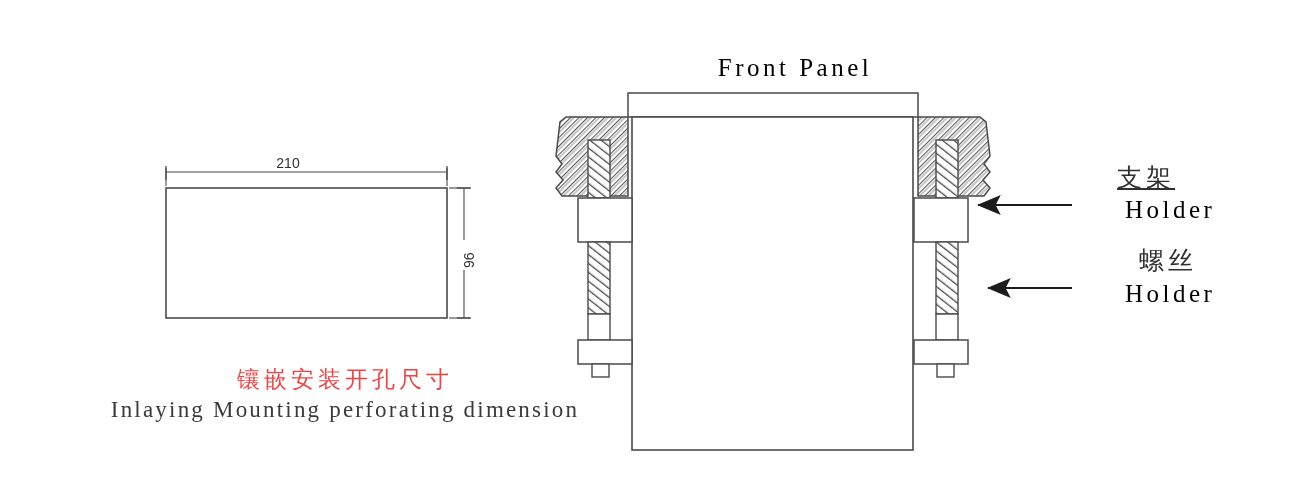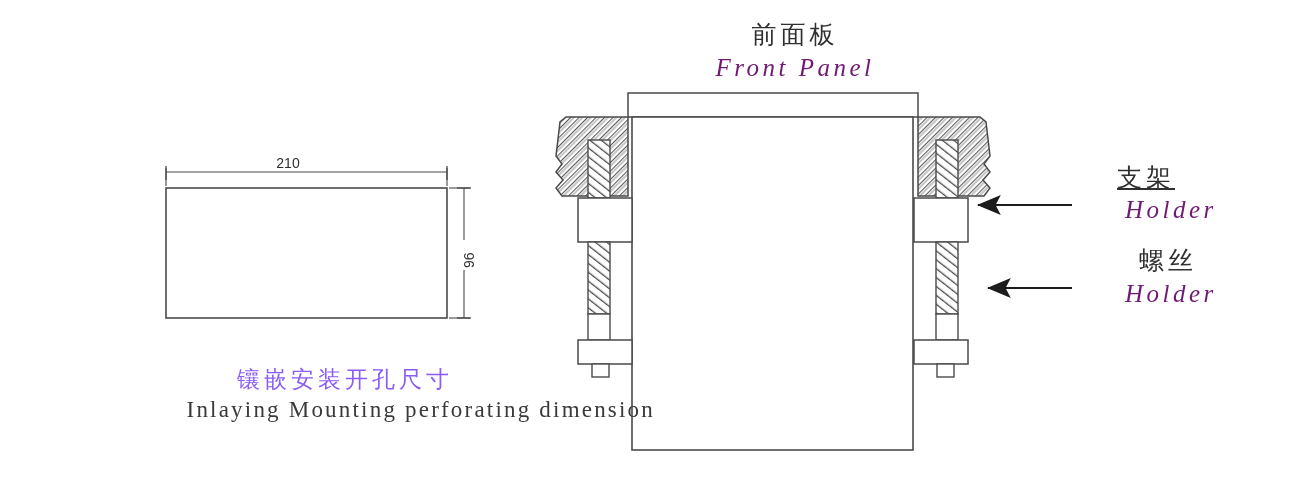--- a/index.html
+++ b/index.html
@@ -37,34 +37,33 @@
   .cjk {
     font-family: "DejaVu Sans", "Liberation Sans", sans-serif;
     font-size: 25px;
     letter-spacing: 4px;
     color: #303030;
   }
   .lat {
     font-family: "Liberation Serif", "DejaVu Serif", serif;
     font-size: 25px;
     letter-spacing: 3.5px;
-    color: #701a75;
-    font-style: italic;
+    color: #000000;
   }
   .lat-sm {
     font-family: "Liberation Serif", "DejaVu Serif", serif;
     font-size: 23px;
     letter-spacing: 2.2px;
     color: #3a3a3a;
   }
   .cjk-sm {
     font-family: "DejaVu Sans", "Liberation Sans", sans-serif;
     font-size: 23px;
     letter-spacing: 4px;
-    color: #8b5cf6;
+    color: #ef4444;
   }
   .dim {
     font-family: "Liberation Sans", "DejaVu Sans", sans-serif;
     font-size: 14px;
     letter-spacing: 0px;
     color: #303030;
   }
   .dim-rot {
     transform: rotate(-90deg);
     transform-origin: left top;
@@ -150,28 +149,27 @@
         <rect x="936" y="314" width="22" height="26" fill="#ffffff" stroke="#4a4a4a" stroke-width="1.4"></rect>
         <rect x="914" y="340" width="54" height="24" fill="#ffffff" stroke="#4a4a4a" stroke-width="1.5"></rect>
         <rect x="937" y="364" width="17" height="13" fill="#ffffff" stroke="#4a4a4a" stroke-width="1.4"></rect>
       </g>
 
       <line x1="1072" y1="205" x2="978" y2="205" stroke="#1c1c1c" stroke-width="2" marker-end="url(#solidArrow)"></line>
       <line x1="1072" y1="288" x2="988" y2="288" stroke="#1c1c1c" stroke-width="2" marker-end="url(#solidArrow)"></line>
     </g>
   </svg>
 
-  <div class="txt cjk ctr" style="left:700px; top:22px; width:190px;">前面板</div>
   <div class="txt lat ctr" style="left:680px; top:55px; width:230px;">Front Panel</div>
 
   <div class="txt cjk" style="left:1117px; top:165px;text-decoration:underline;">支架</div>
   <div class="txt lat" style="left:1125px; top:197px;text-align:right;">Holder</div>
 
   <div class="txt cjk" style="left:1128px; top:248px;margin-left:11px;">螺丝</div>
   <div class="txt lat" style="left:1125px; top:281px;">Holder</div>
 
   <div class="txt cjk-sm ctr" style="left:150px; top:368px; width:390px;">镶嵌安装开孔尺寸</div>
-  <div class="txt lat-sm ctr" style="left:35px; top:398px; width:620px;text-align:right;">Inlaying Mounting perforating dimension</div>
+  <div class="txt lat-sm ctr" style="left:35px; top:398px; width:620px;">Inlaying Mounting perforating dimension</div>
 
   <div class="txt dim ctr" style="left:248px; top:156px; width:80px;">210</div>
   <div class="txt dim dim-rot" style="left:462px; top:268px;">96</div>
 
 </div>
 
 </body></html>

